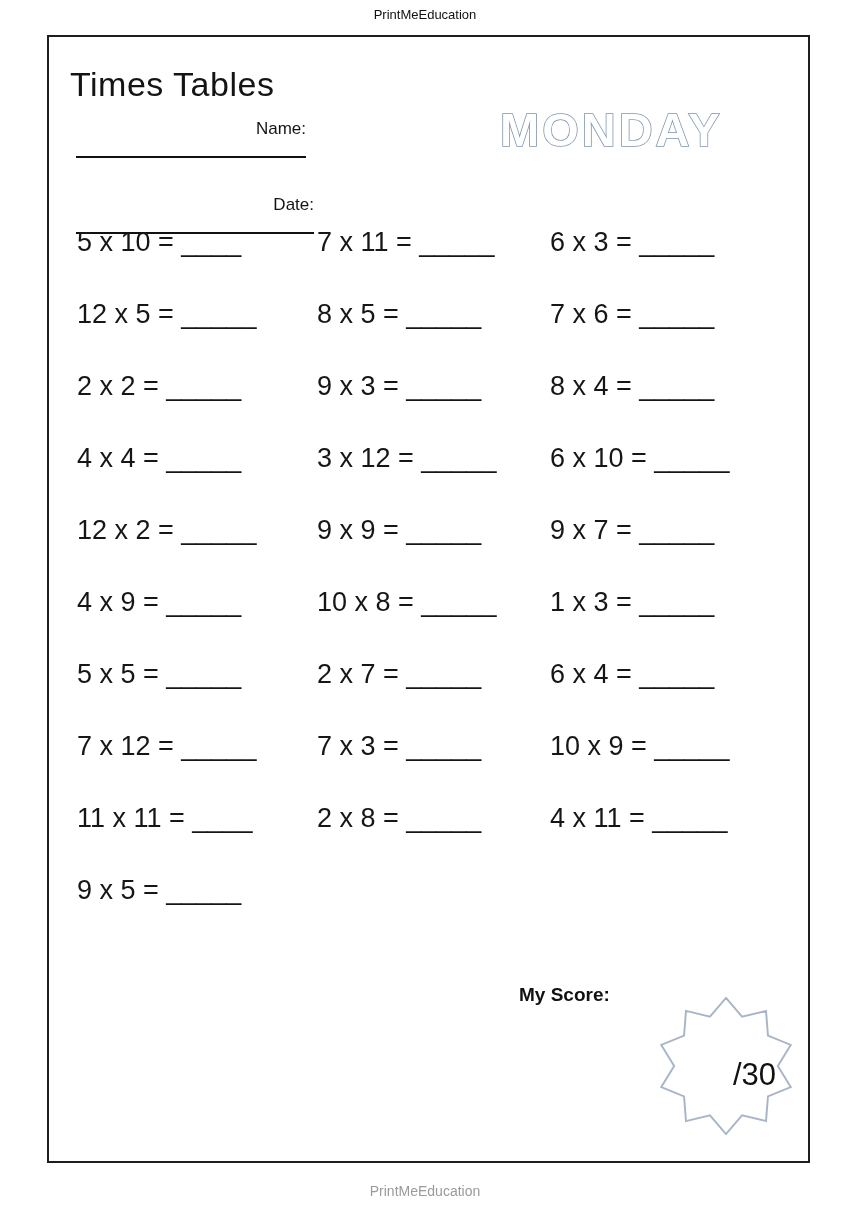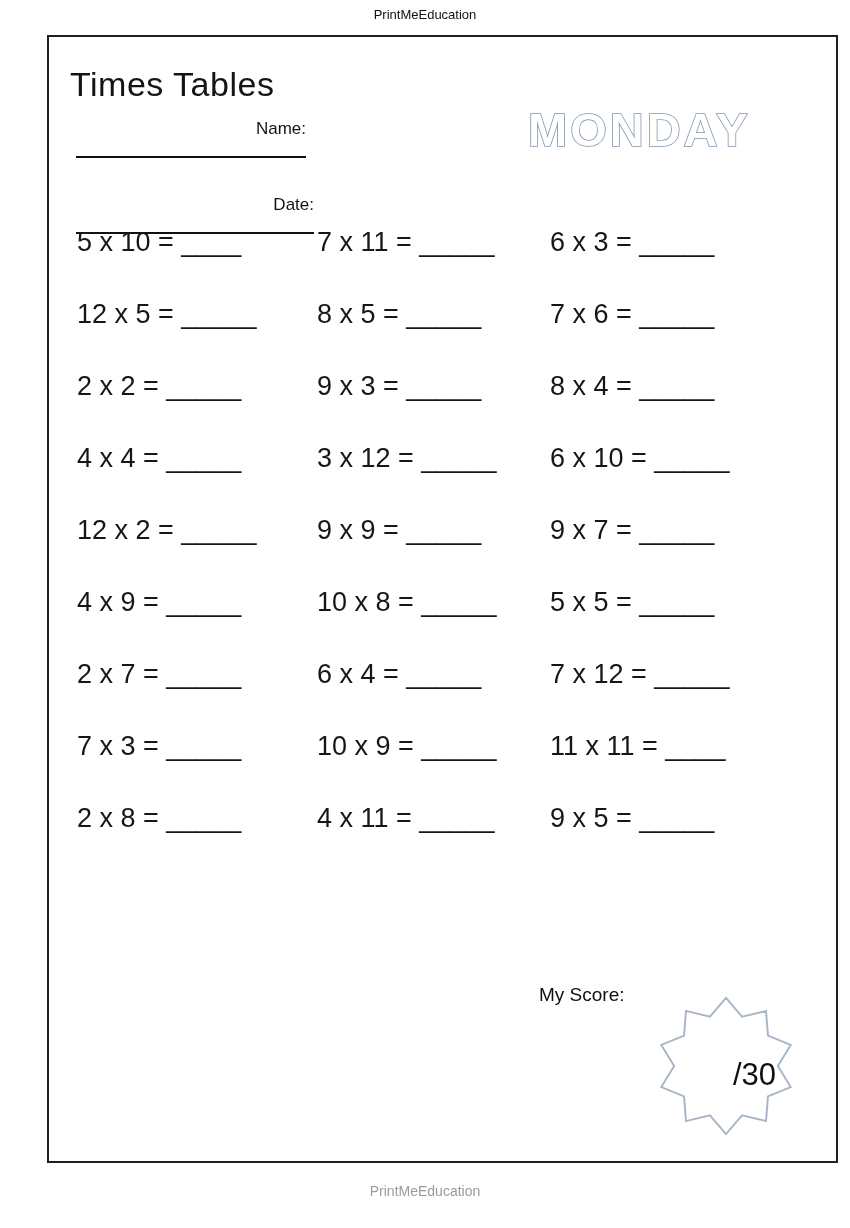--- a/index.html
+++ b/index.html
@@ -17,21 +17,20 @@
     text-align: center;
     font-size: 13px;
     color: #111;
   }
   .sheet {
     position: absolute;
     left: 47px; top: 35px;
     width: 759px; height: 1124px;
     border: 2px solid #1f1f1f;
     background: #ffffff;
-    padding-left: 28px;
   }
   .title {
     position: absolute;
     left: 21px; top: 28px;
     font-size: 34px;
     letter-spacing: 0.5px;
     color: #141414;
   }
   .day-banner {
     position: absolute;
@@ -65,23 +64,22 @@
     grid-auto-rows: 72px;
     align-items: center;
     font-size: 27px;
     color: #161616;
     white-space: nowrap;
   }
   .score-label {
     position: absolute;
     left: 470px; top: 947px;
     font-size: 19px;
-    font-weight: normal;
+    font-weight: bold;
     color: #111;
-    margin-left: 20px;
   }
   .score-badge {
     position: absolute;
     left: 596px; top: 948px;
     width: 162px; height: 162px;
   }
   .score-badge svg { position: absolute; left: 0; top: 0; }
   .score-value {
     position: absolute;
     left: 88px; top: 54px;
@@ -133,20 +131,21 @@
     <span>9 x 3 = _____</span>
     <span>8 x 4 = _____</span>
     <span>4 x 4 = _____</span>
     <span>3 x 12 = _____</span>
     <span>6 x 10 = _____</span>
     <span>12 x 2 = _____</span>
     <span>9 x 9 = _____</span>
     <span>9 x 7 = _____</span>
     <span>4 x 9 = _____</span>
     <span>10 x 8 = _____</span>
+    <span>1 x 3 = _____</span>
     <span>5 x 5 = _____</span>
     <span>2 x 7 = _____</span>
     <span>6 x 4 = _____</span>
     <span>7 x 12 = _____</span>
     <span>7 x 3 = _____</span>
     <span>10 x 9 = _____</span>
     <span>11 x 11 = ____</span>
     <span>2 x 8 = _____</span>
     <span>4 x 11 = _____</span>
     <span>9 x 5 = _____</span>

